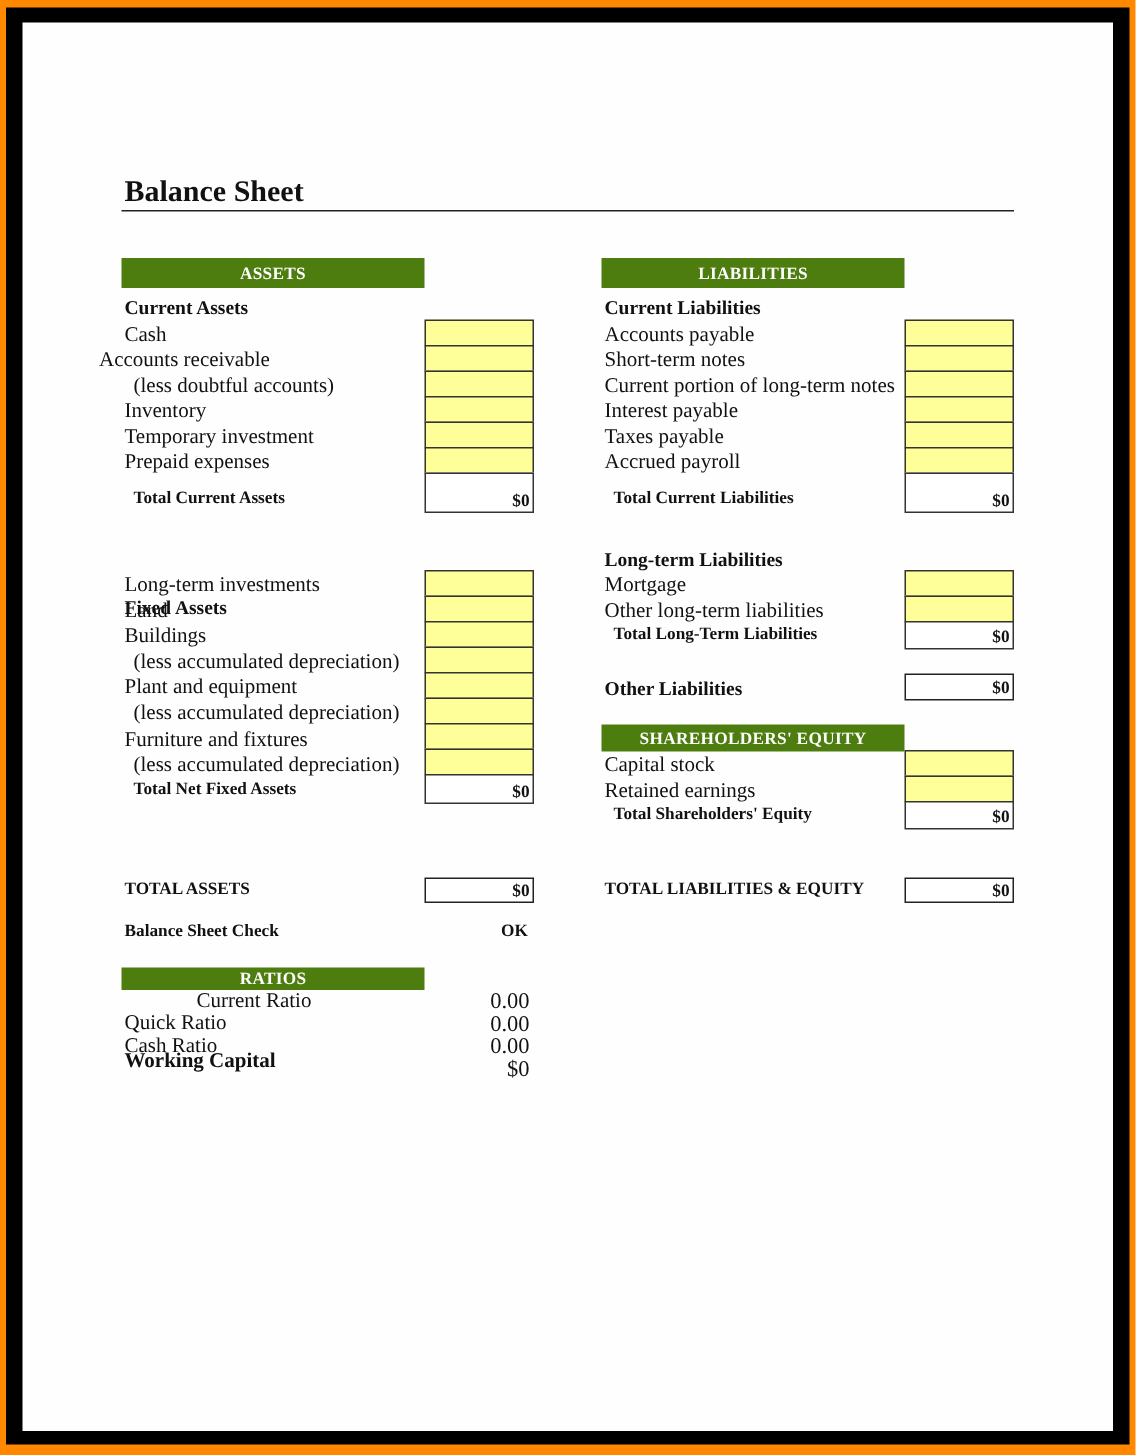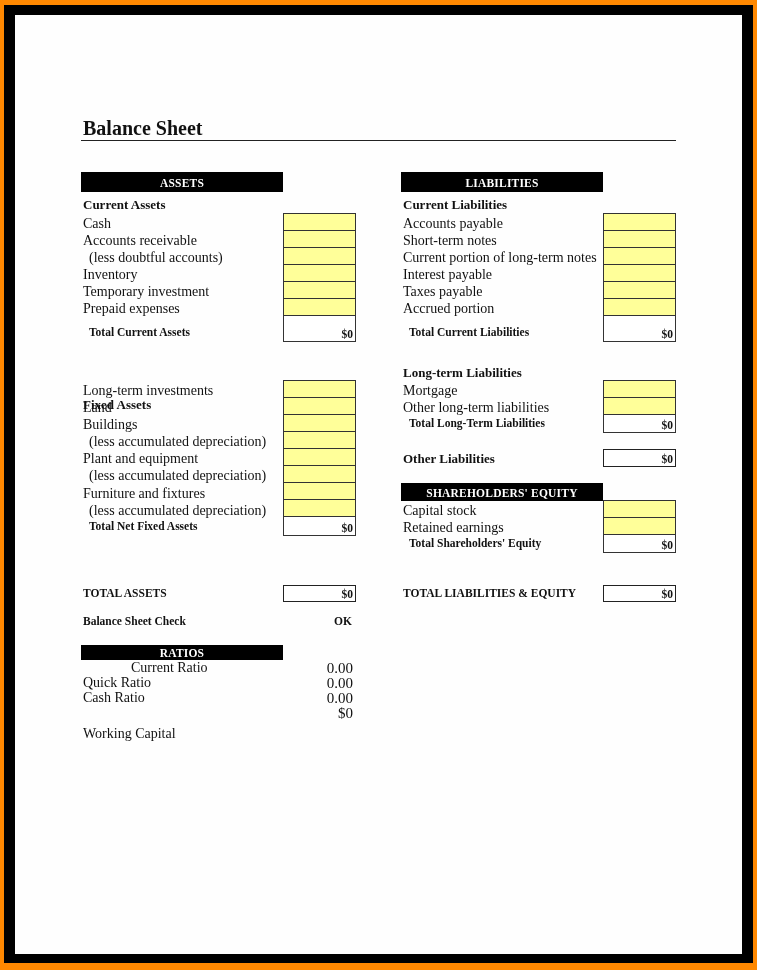--- a/index.html
+++ b/index.html
@@ -3,21 +3,21 @@
 <meta charset="utf-8">
 <style>
   html, body { margin:0; padding:0; }
   body { width:757px; height:970px; background:#ff8800; position:relative; overflow:hidden;
          font-family:"Liberation Serif", serif; color:#111; }
   .frame { position:absolute; left:4px; top:5px; width:749px; height:958px; background:#000; }
   .page { position:absolute; left:15px; top:15px; width:727px; height:939px; background:#fefefe; }
   .abs { position:absolute; }
   .title { left:83px; top:117px; font-size:20px; font-weight:bold; }
   .rule { left:81px; top:140px; width:595px; height:1px; background:#222; }
-  .bar { position:absolute; background:#000000; color:#fff; font-weight:bold; font-size:11.5px;
+  .bar { position:absolute; background:#4d7c0f; color:#fff; font-weight:bold; font-size:11.5px;
          text-align:center; height:20px; line-height:22px; letter-spacing:0.2px; }
   .sub { position:absolute; font-weight:bold; font-size:13px; }
   .lbl { position:absolute; font-size:14px; white-space:nowrap; }
   .tot { position:absolute; font-weight:bold; font-size:11.5px; white-space:nowrap; }
   .cell { position:absolute; width:71px; height:16px; background:#ffff99; border:1px solid #333; box-sizing:content-box; }
   .cellw { position:absolute; width:71px; background:#fff; border:1px solid #333; font-weight:bold; font-size:11.5px;
            text-align:right; box-sizing:content-box; }
   .cellw span { position:absolute; right:2px; bottom:1px; }
   .boxed { border:1.5px solid #222; }
   .val { position:absolute; font-size:15px; text-align:right; width:60px; }
@@ -28,21 +28,21 @@
 <div class="frame"></div>
 <div class="page"></div>
 
 <div class="abs title">Balance Sheet</div>
 <div class="abs rule"></div>
 
 <div class="bar" style="left:81px;top:172px;width:202px;">ASSETS</div>
 <div class="sub" style="left:83px;top:197px;">Current Assets</div>
 
 <div class="lbl" style="left:83px;top:216px;">Cash</div>
-<div class="lbl" style="left:83px;top:233px;">Accounts receivable</div>
+<div class="lbl" style="left:66px;top:233px;">Accounts receivable</div>
 <div class="lbl" style="left:89px;top:250px;">(less doubtful accounts)</div>
 <div class="lbl" style="left:83px;top:267px;">Inventory</div>
 <div class="lbl" style="left:83px;top:284px;">Temporary investment</div>
 <div class="lbl" style="left:83px;top:301px;">Prepaid expenses</div>
 
 <div class="cell" style="left:283px;top:213px;"></div>
 <div class="cell" style="left:283px;top:230px;"></div>
 <div class="cell" style="left:283px;top:247px;"></div>
 <div class="cell" style="left:283px;top:264px;"></div>
 <div class="cell" style="left:283px;top:281px;"></div>
@@ -75,21 +75,21 @@
   </div>
 <div class="tot" style="left:89px;top:520px;">Total Net Fixed Assets</div>
 
 <div class="bar" style="left:401px;top:172px;width:202px;">LIABILITIES</div>
 <div class="sub" style="left:403px;top:197px;">Current Liabilities</div>
 <div class="lbl" style="left:403px;top:216px;">Accounts payable</div>
 <div class="lbl" style="left:403px;top:233px;">Short-term notes</div>
 <div class="lbl" style="left:403px;top:250px;">Current portion of long-term notes</div>
 <div class="lbl" style="left:403px;top:267px;">Interest payable</div>
 <div class="lbl" style="left:403px;top:284px;">Taxes payable</div>
-<div class="lbl" style="left:403px;top:301px;">Accrued portion</div>
+<div class="lbl" style="left:403px;top:301px;">Accrued payroll</div>
 
 <div class="cell" style="left:603px;top:213px;"></div>
 <div class="cell" style="left:603px;top:230px;"></div>
 <div class="cell" style="left:603px;top:247px;"></div>
 <div class="cell" style="left:603px;top:264px;"></div>
 <div class="cell" style="left:603px;top:281px;"></div>
 <div class="cell" style="left:603px;top:298px;"></div>
 <div class="cellw" style="left:603px;top:315px;height:25px;">
     <span>$0</span>
   </div>
@@ -129,17 +129,17 @@
     <span>$0</span>
   </div>
 
 <div class="tot" style="left:83px;top:615px;">Balance Sheet Check</div>
 <div class="tot" style="left:334px;top:615px;">OK</div>
 
 <div class="bar" style="left:81px;top:645px;width:202px;height:15px;line-height:16px;">RATIOS</div>
 <div class="lbl" style="left:83px;top:660px;margin-left:48px;">Current Ratio</div>
 <div class="lbl" style="left:83px;top:675px;">Quick Ratio</div>
 <div class="lbl" style="left:83px;top:690px;">Cash Ratio</div>
-<div class="lbl" style="left:83px;top:726px;">Working Capital</div>
+<div class="lbl" style="left:83px;top:700px;font-weight:bold;">Working Capital</div>
 <div class="val" style="left:293px;top:660px;">0.00</div>
 <div class="val" style="left:293px;top:675px;">0.00</div>
 <div class="val" style="left:293px;top:690px;">0.00</div>
 <div class="val" style="left:293px;top:705px;">$0</div>
 
 </body></html>

